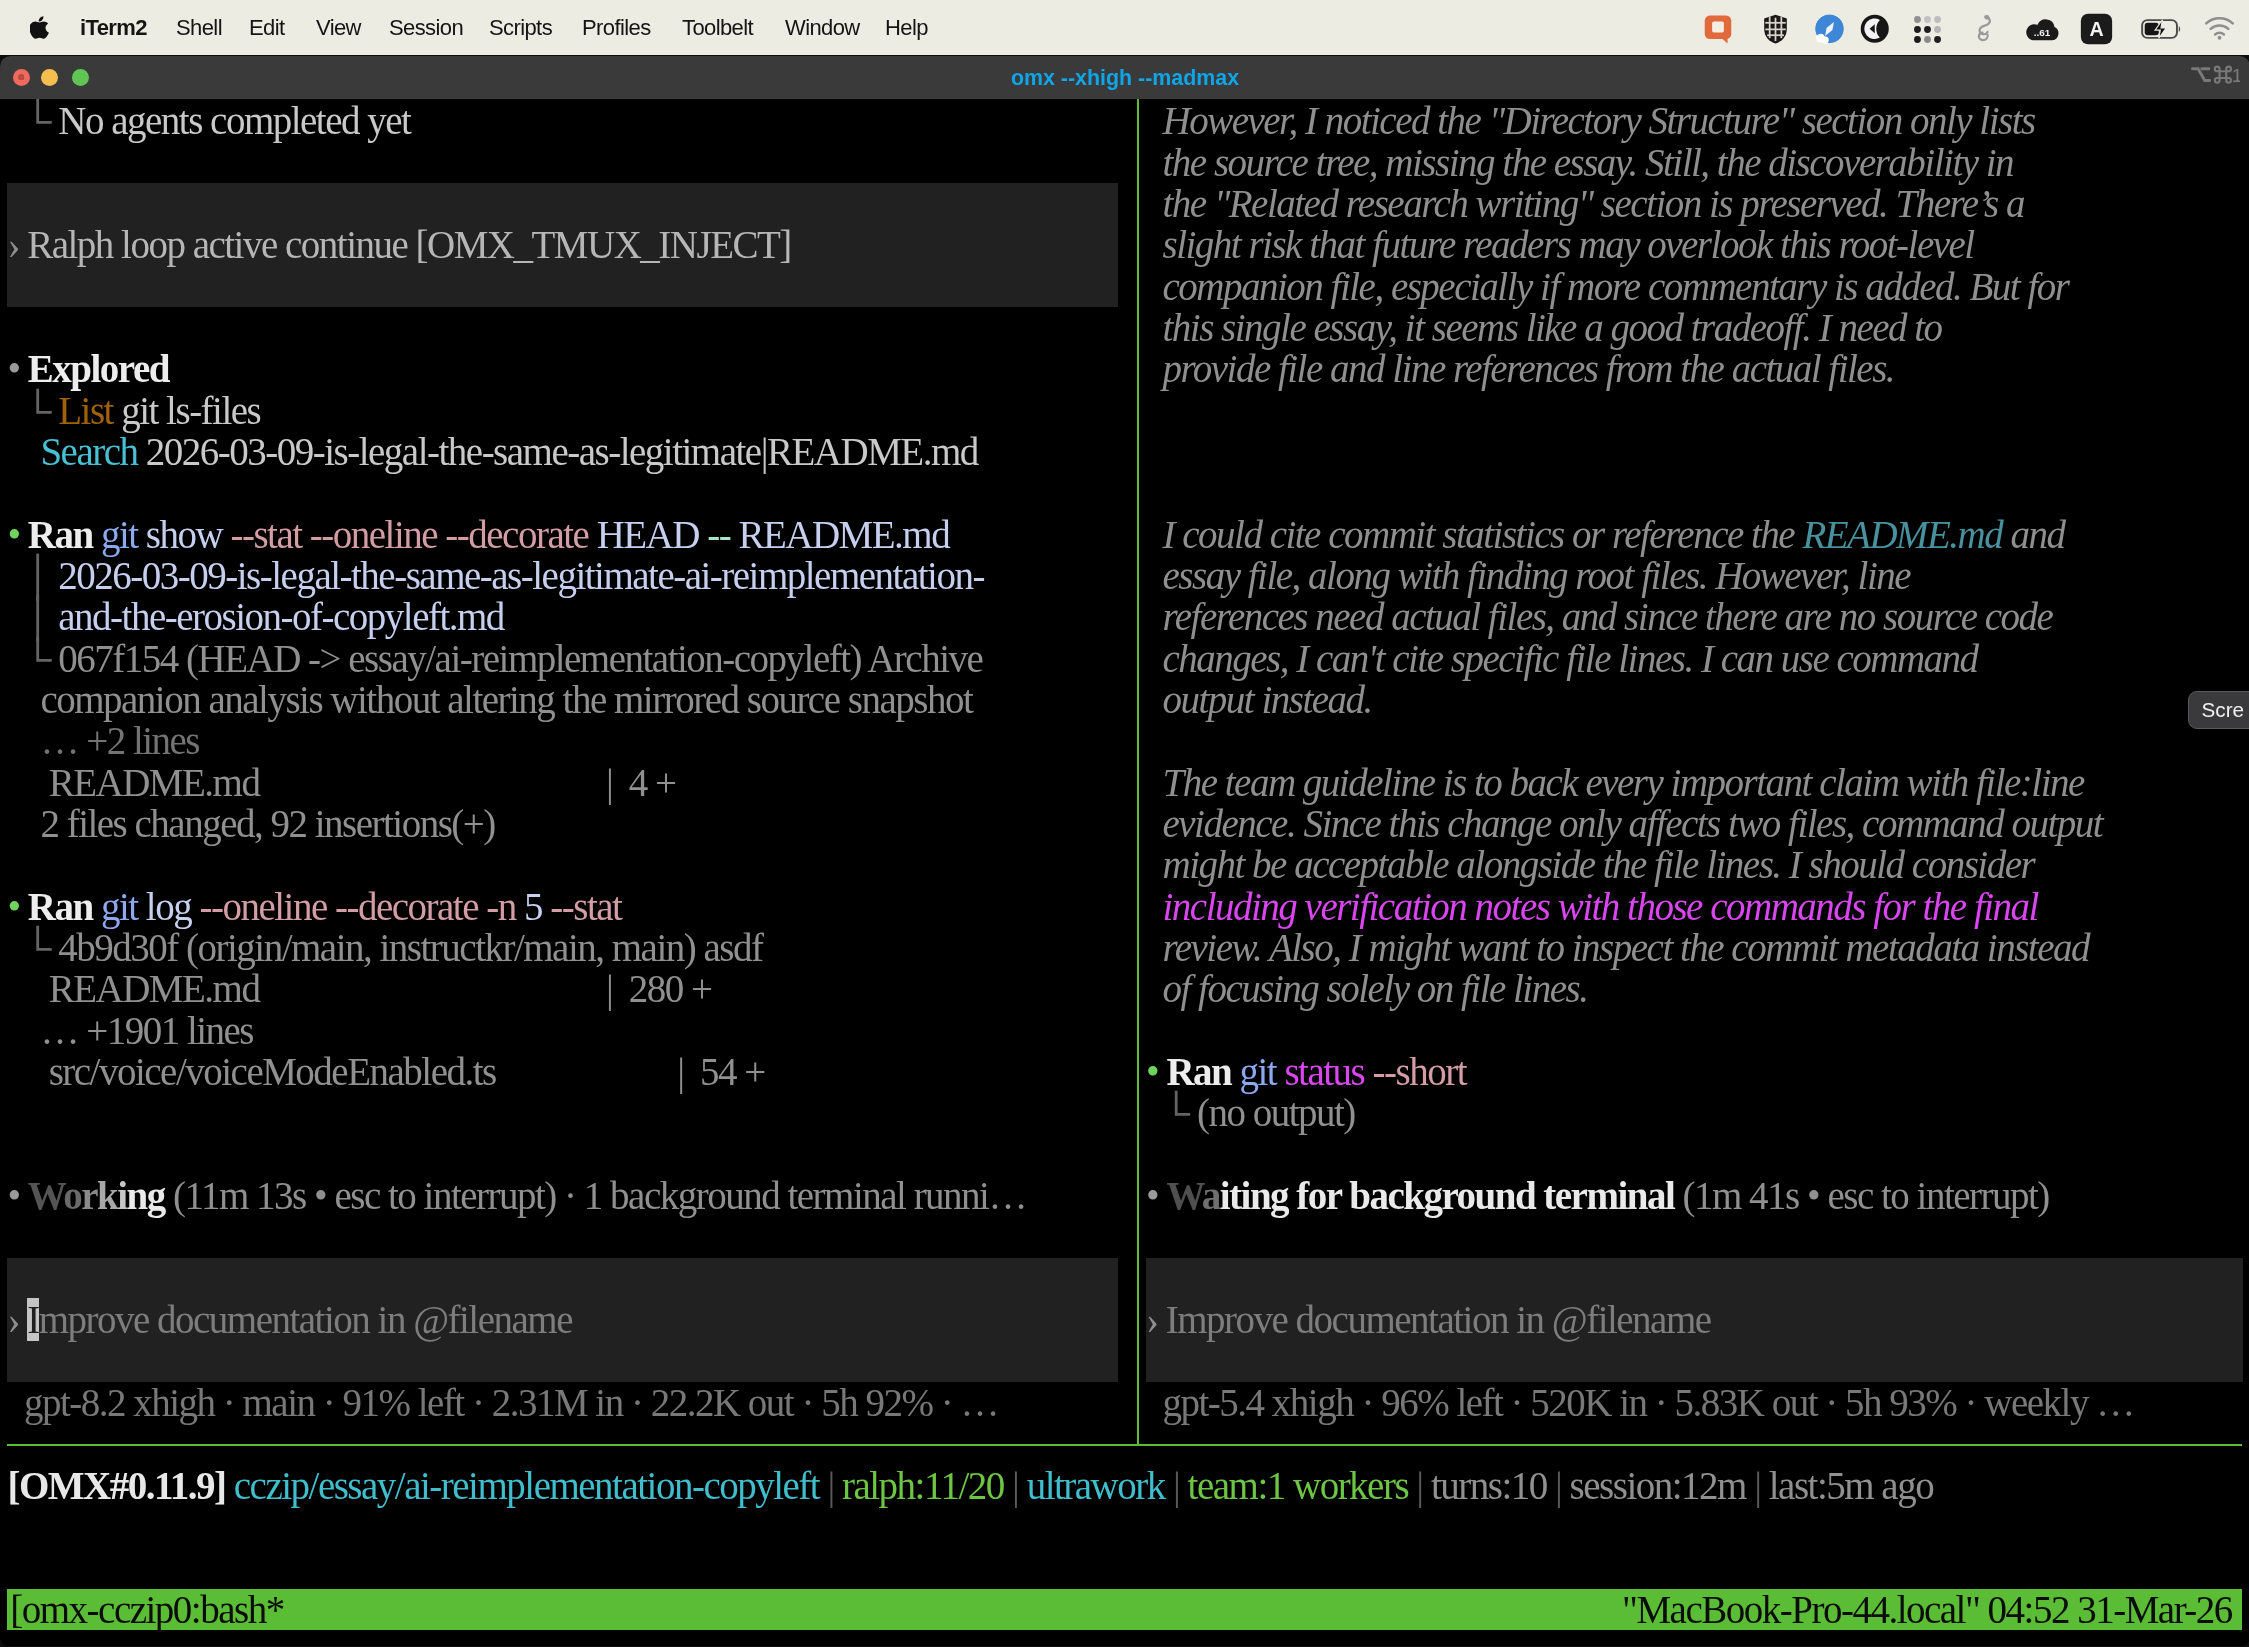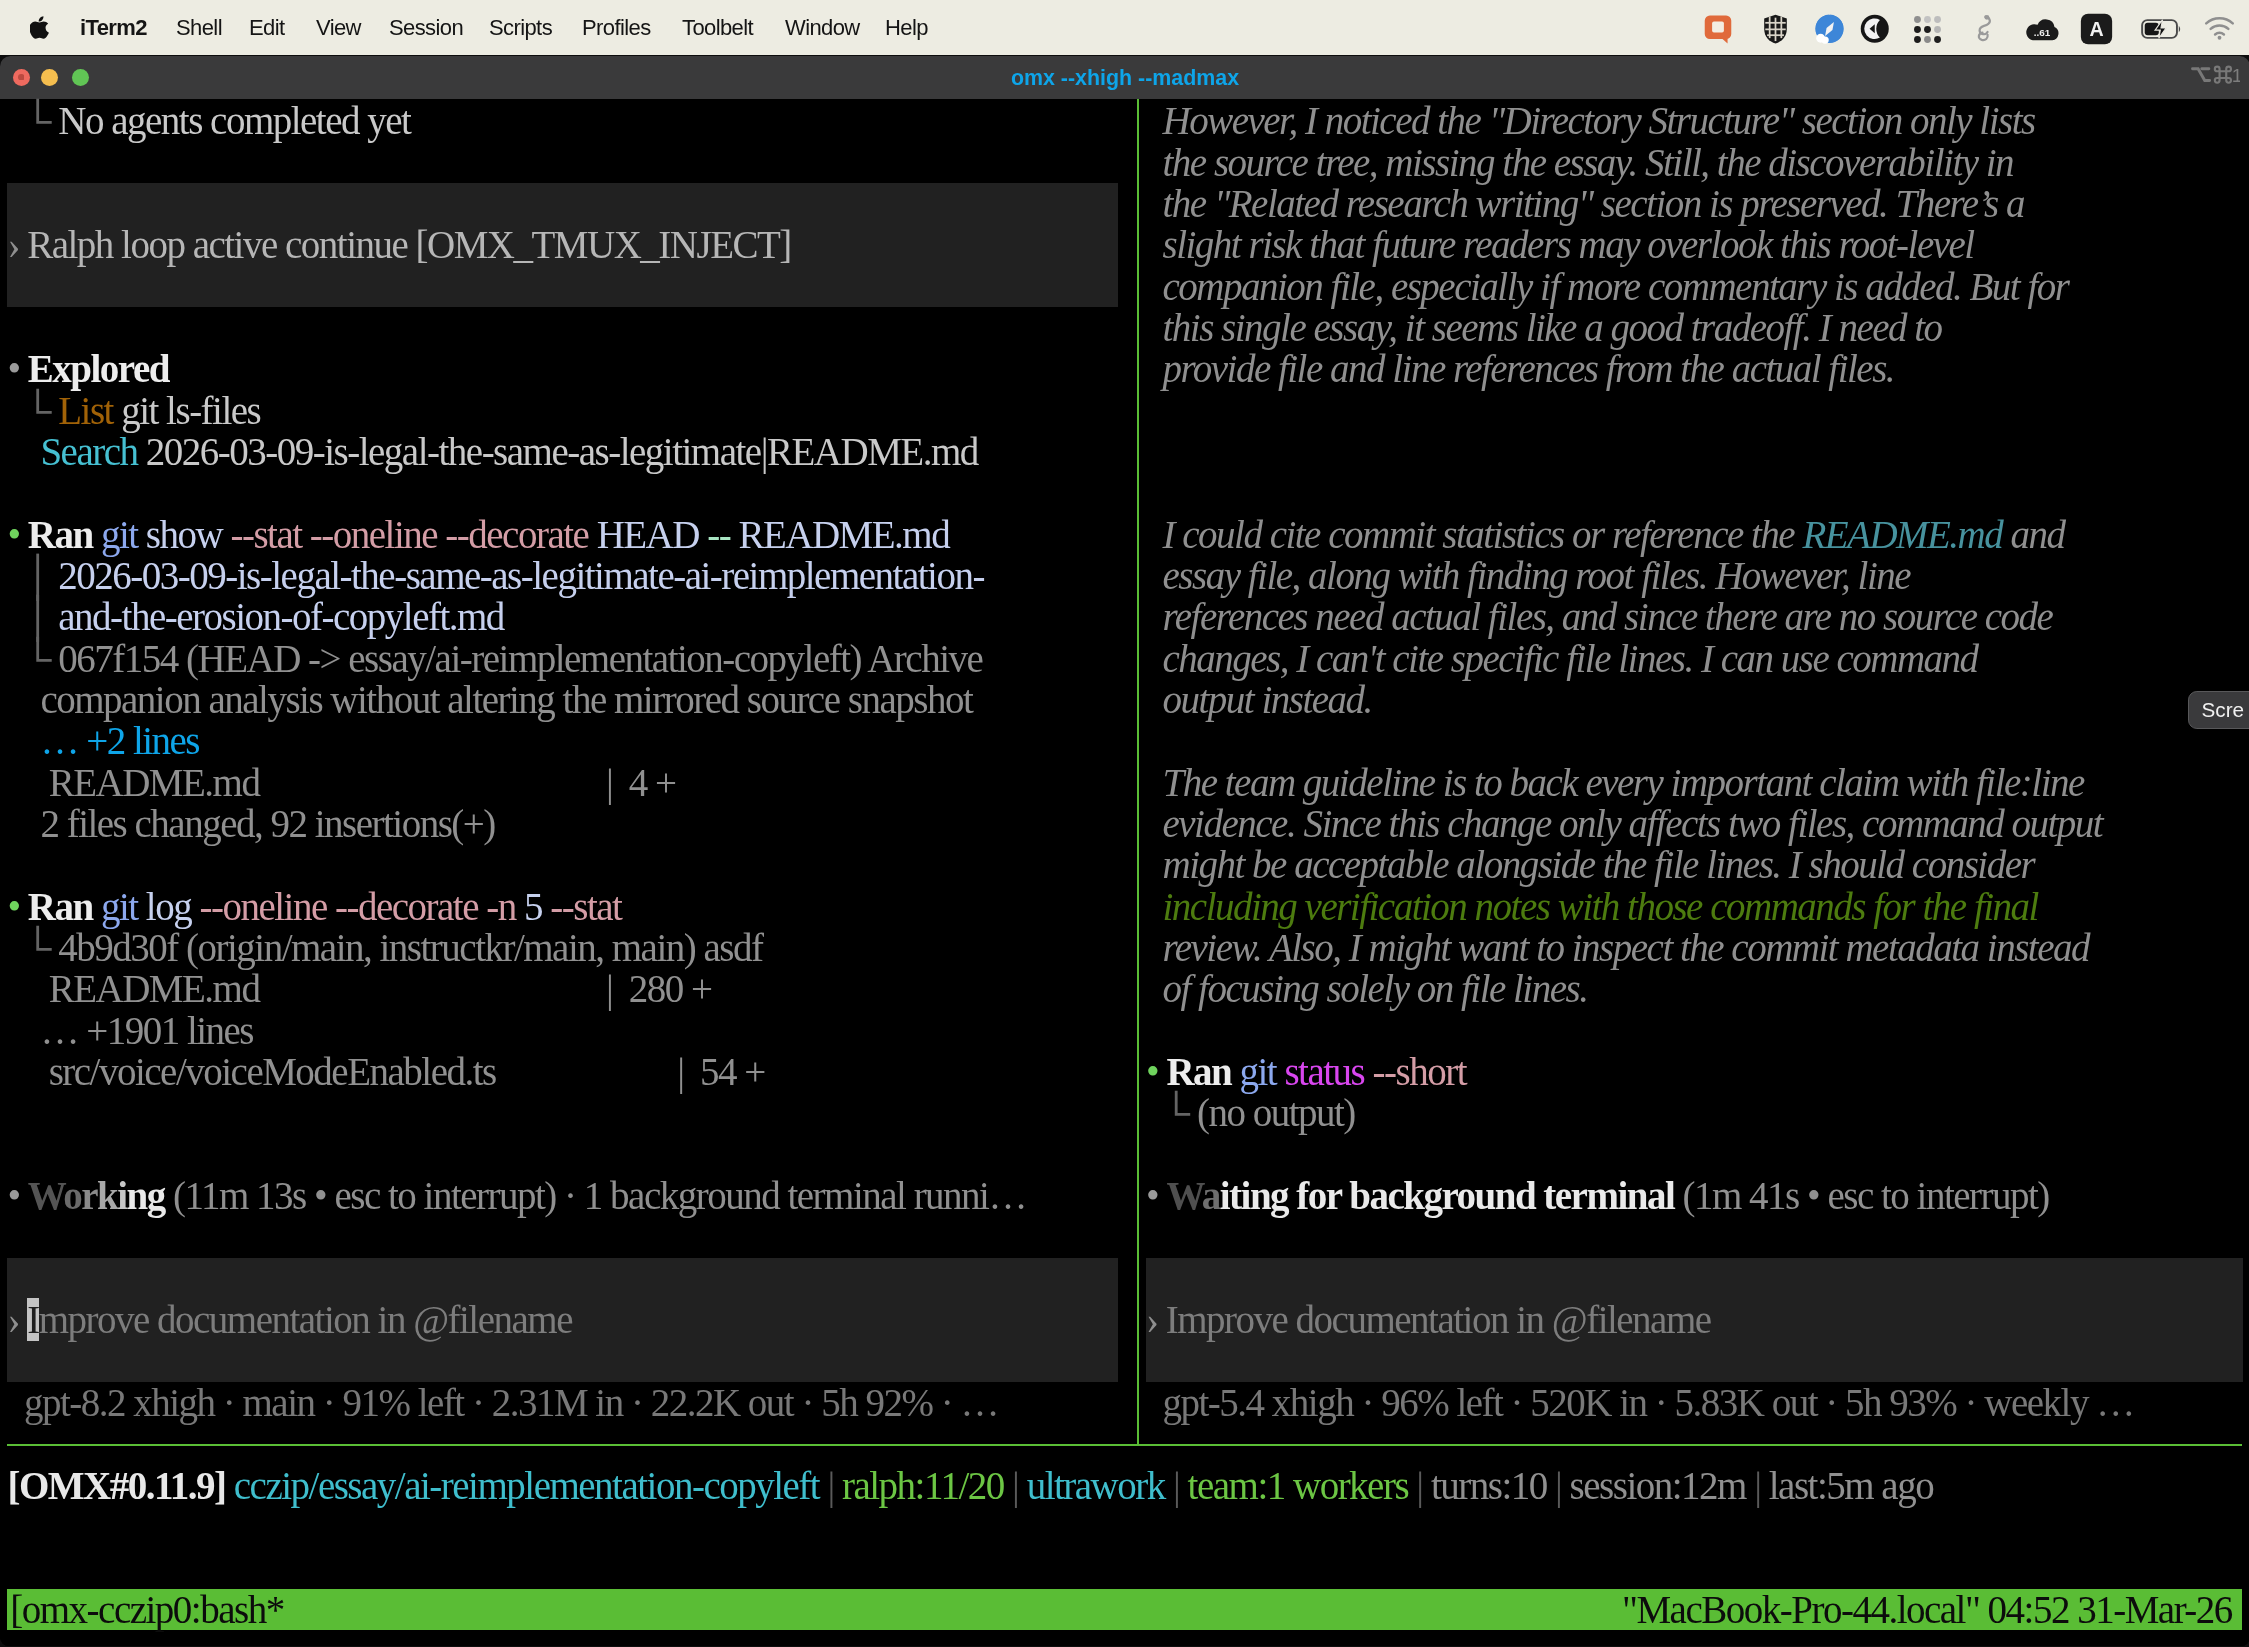--- a/index.html
+++ b/index.html
@@ -133,21 +133,21 @@
 <div class="ln" style="left:7.4px;top:100px"><span style="color:#646464">  └ </span><span style="color:#c9c9c9">No agents completed yet</span></div>
 <div class="ln" style="left:7.4px;top:224px"><span style="color:#8f8f8f">› </span><span style="color:#b6b6b6">Ralph loop active continue [OMX_TMUX_INJECT]</span></div>
 <div class="ln" style="left:7.4px;top:348px"><span style="color:#9a9a9a">• </span><span style="color:#ededed;font-weight:bold">Explored</span></div>
 <div class="ln" style="left:7.4px;top:390px"><span style="color:#646464">  └ </span><span style="color:#a16207">List</span><span style="color:#c9c9c9"> git ls-files</span></div>
 <div class="ln" style="left:7.4px;top:431px"><span style="color:#46c0d2">    Search</span><span style="color:#c9c9c9"> 2026-03-09-is-legal-the-same-as-legitimate|README.md</span></div>
 <div class="ln" style="left:7.4px;top:514px"><span style="color:#6fd35d">• </span><span style="color:#ededed;font-weight:bold">Ran</span><span style="color:#c9c9c9"> </span><span style="color:#8ca8ee">git</span><span style="color:#c9c9c9"> </span><span style="color:#c6d0ee">show</span><span style="color:#c9c9c9"> </span><span style="color:#d49da6">--stat</span><span style="color:#c9c9c9"> </span><span style="color:#d49da6">--oneline</span><span style="color:#c9c9c9"> </span><span style="color:#d49da6">--decorate</span><span style="color:#c9c9c9"> </span><span style="color:#c6d0ee">HEAD</span><span style="color:#c9c9c9"> </span><span style="color:#a9e5c3">--</span><span style="color:#c9c9c9"> </span><span style="color:#c6d0ee">README.md</span></div>
 <div class="ln" style="left:7.4px;top:555px"><span style="color:#646464">  │ </span><span style="color:#c6d0ee">2026-03-09-is-legal-the-same-as-legitimate-ai-reimplementation-</span></div>
 <div class="ln" style="left:7.4px;top:596px"><span style="color:#646464">  │ </span><span style="color:#c6d0ee">and-the-erosion-of-copyleft.md</span></div>
 <div class="ln" style="left:7.4px;top:638px"><span style="color:#646464">  └ </span><span style="color:#909090">067f154 (HEAD -&gt; essay/ai-reimplementation-copyleft) Archive</span></div>
 <div class="ln" style="left:7.4px;top:679px"><span style="color:#909090">    companion analysis without altering the mirrored source snapshot</span></div>
-<div class="ln" style="left:7.4px;top:720px"><span style="color:#0ea5e9">    … +2 lines</span></div>
+<div class="ln" style="left:7.4px;top:720px"><span style="color:#737373">    … +2 lines</span></div>
 <div class="ln" style="left:7.4px;top:762px"><span style="color:#909090">     README.md                                          |  4 +</span></div>
 <div class="ln" style="left:7.4px;top:803px"><span style="color:#909090">    2 files changed, 92 insertions(+)</span></div>
 <div class="ln" style="left:7.4px;top:886px"><span style="color:#6fd35d">• </span><span style="color:#ededed;font-weight:bold">Ran</span><span style="color:#c9c9c9"> </span><span style="color:#8ca8ee">git</span><span style="color:#c9c9c9"> </span><span style="color:#c6d0ee">log</span><span style="color:#c9c9c9"> </span><span style="color:#d49da6">--oneline</span><span style="color:#c9c9c9"> </span><span style="color:#d49da6">--decorate</span><span style="color:#c9c9c9"> </span><span style="color:#d49da6">-n</span><span style="color:#c9c9c9"> </span><span style="color:#c6d0ee">5</span><span style="color:#c9c9c9"> </span><span style="color:#d49da6">--stat</span></div>
 <div class="ln" style="left:7.4px;top:927px"><span style="color:#646464">  └ </span><span style="color:#909090">4b9d30f (origin/main, instructkr/main, main) asdf</span></div>
 <div class="ln" style="left:7.4px;top:968px"><span style="color:#909090">     README.md                                          |  280 +</span></div>
 <div class="ln" style="left:7.4px;top:1010px"><span style="color:#909090">    … +1901 lines</span></div>
 <div class="ln" style="left:7.4px;top:1051px"><span style="color:#909090">     src/voice/voiceModeEnabled.ts                      |  54 +</span></div>
 <div class="ln" style="left:7.4px;top:1175px"><span style="color:#9a9a9a">• </span><span style="color:#545454;font-weight:bold">W</span><span style="color:#6a6a6a;font-weight:bold">o</span><span style="color:#8a8a8a;font-weight:bold">r</span><span style="color:#a8a8a8;font-weight:bold">k</span><span style="color:#c6c6c6;font-weight:bold">i</span><span style="color:#eaeaea;font-weight:bold">ng</span><span style="color:#909090"> (11m 13s • esc to interrupt) · 1 background terminal runni…</span></div>
 <div class="ln" style="left:7.4px;top:1299px"><span style="color:#8f8f8f">› </span><span style="color:#1f1f1f;background:#c4c4c4">I</span><span style="color:#7d7d7d">mprove documentation in @filename</span></div>
 <div class="ln" style="left:7.4px;top:1382px"><span style="color:#787878">  gpt-8.2 xhigh · main · 91% left · 2.31M in · 22.2K out · 5h 92% · …</span></div>
@@ -159,21 +159,21 @@
 <div class="ln it" style="left:1146px;top:266px"><span style="color:#8f8f8f">  companion file, especially if more commentary is added. But for</span></div>
 <div class="ln it" style="left:1146px;top:307px"><span style="color:#8f8f8f">  this single essay, it seems like a good tradeoff. I need to</span></div>
 <div class="ln it" style="left:1146px;top:348px"><span style="color:#8f8f8f">  provide file and line references from the actual files.</span></div>
 <div class="ln it" style="left:1146px;top:555px"><span style="color:#8f8f8f">  essay file, along with finding root files. However, line</span></div>
 <div class="ln it" style="left:1146px;top:596px"><span style="color:#8f8f8f">  references need actual files, and since there are no source code</span></div>
 <div class="ln it" style="left:1146px;top:638px"><span style="color:#8f8f8f">  changes, I can't cite specific file lines. I can use command</span></div>
 <div class="ln it" style="left:1146px;top:679px"><span style="color:#8f8f8f">  output instead.</span></div>
 <div class="ln it" style="left:1146px;top:762px"><span style="color:#8f8f8f">  The team guideline is to back every important claim with file:line</span></div>
 <div class="ln it" style="left:1146px;top:803px"><span style="color:#8f8f8f">  evidence. Since this change only affects two files, command output</span></div>
 <div class="ln it" style="left:1146px;top:844px"><span style="color:#8f8f8f">  might be acceptable alongside the file lines. I should consider</span></div>
-<div class="ln it" style="left:1146px;top:886px"><span style="color:#4d7c0f">  including verification notes with those commands for the final</span></div>
+<div class="ln it" style="left:1146px;top:886px"><span style="color:#d946ef">  including verification notes with those commands for the final</span></div>
 <div class="ln it" style="left:1146px;top:927px"><span style="color:#8f8f8f">  review. Also, I might want to inspect the commit metadata instead</span></div>
 <div class="ln it" style="left:1146px;top:968px"><span style="color:#8f8f8f">  of focusing solely on file lines.</span></div>
 <div class="ln it" style="left:1146px;top:514px"><span style="color:#8f8f8f">  I could cite commit statistics or reference the </span><span style="color:#47929e">README.md</span><span style="color:#8f8f8f"> and</span></div>
 <div class="ln" style="left:1146px;top:1051px"><span style="color:#6fd35d">• </span><span style="color:#ededed;font-weight:bold">Ran</span><span style="color:#c9c9c9"> </span><span style="color:#8ca8ee">git</span><span style="color:#c9c9c9"> </span><span style="color:#d946ef">status</span><span style="color:#c9c9c9"> </span><span style="color:#d49da6">--short</span></div>
 <div class="ln" style="left:1146px;top:1092px"><span style="color:#646464">  └ </span><span style="color:#909090">(no output)</span></div>
 <div class="ln" style="left:1146px;top:1175px"><span style="color:#9a9a9a">• </span><span style="color:#4f4f4f;font-weight:bold">W</span><span style="color:#6f6f6f;font-weight:bold">a</span><span style="color:#eaeaea;font-weight:bold">iting for background terminal</span><span style="color:#909090"> (1m 41s • esc to interrupt)</span></div>
 <div class="ln" style="left:1146px;top:1299px"><span style="color:#8f8f8f">› </span><span style="color:#7d7d7d">Improve documentation in @filename</span></div>
 <div class="ln" style="left:1146px;top:1382px"><span style="color:#787878">  gpt-5.4 xhigh · 96% left · 520K in · 5.83K out · 5h 93% · weekly …</span></div>
 
         <div style="position:absolute;left:2188px;top:691px;width:89px;height:38px;background:#3a3a3c;

